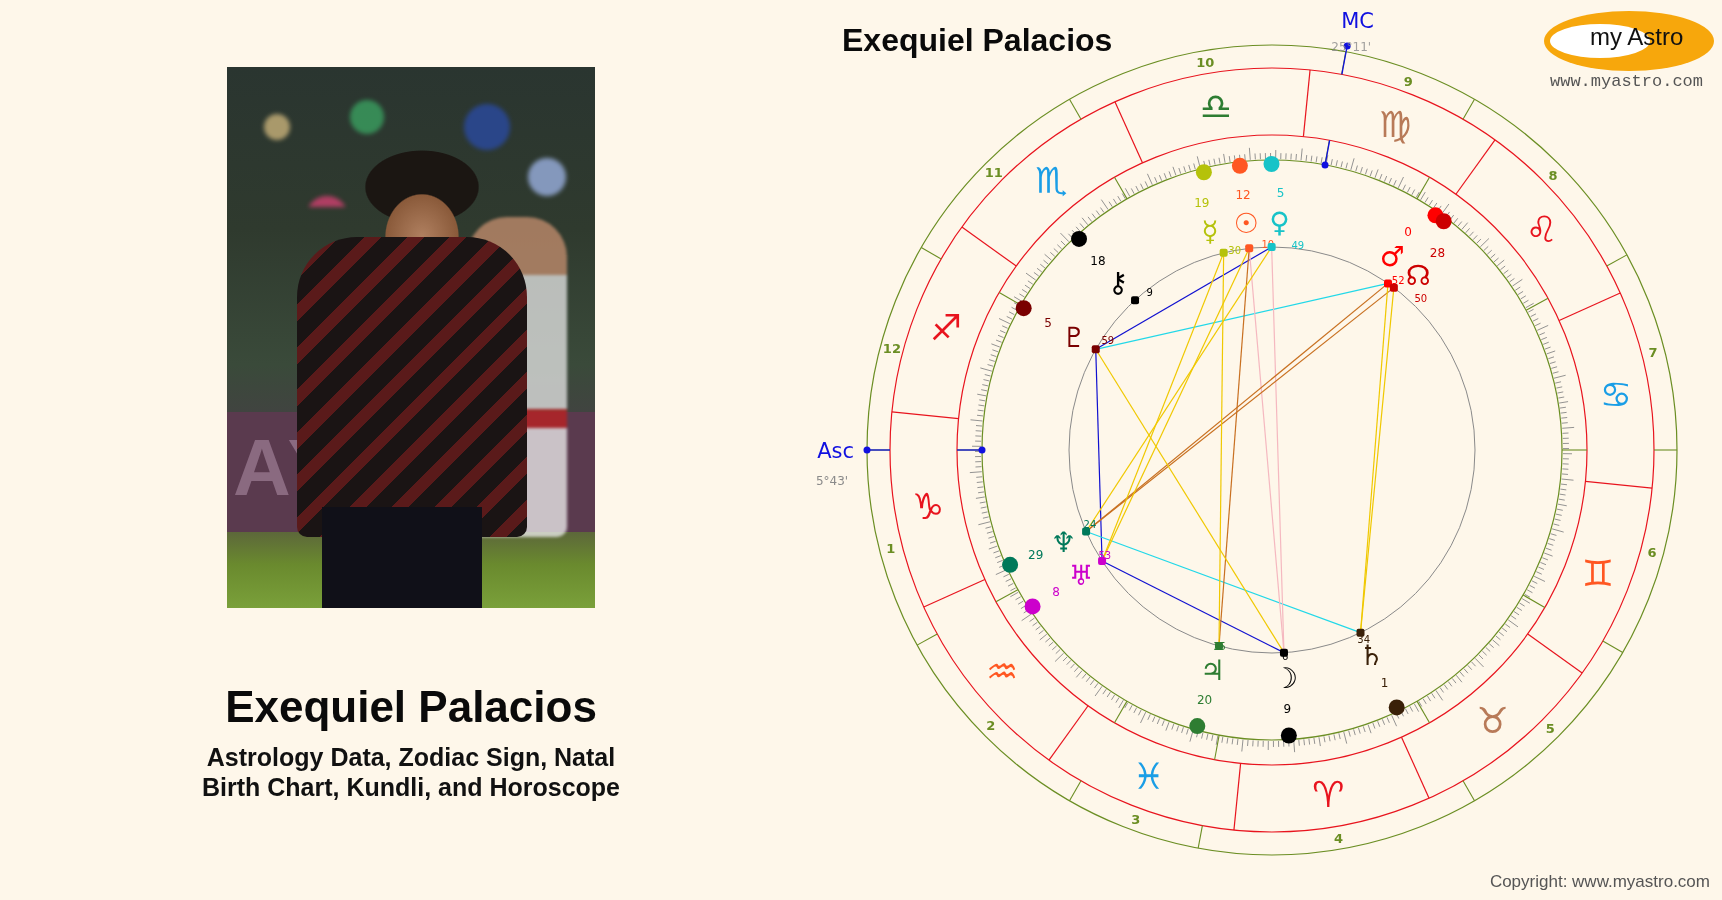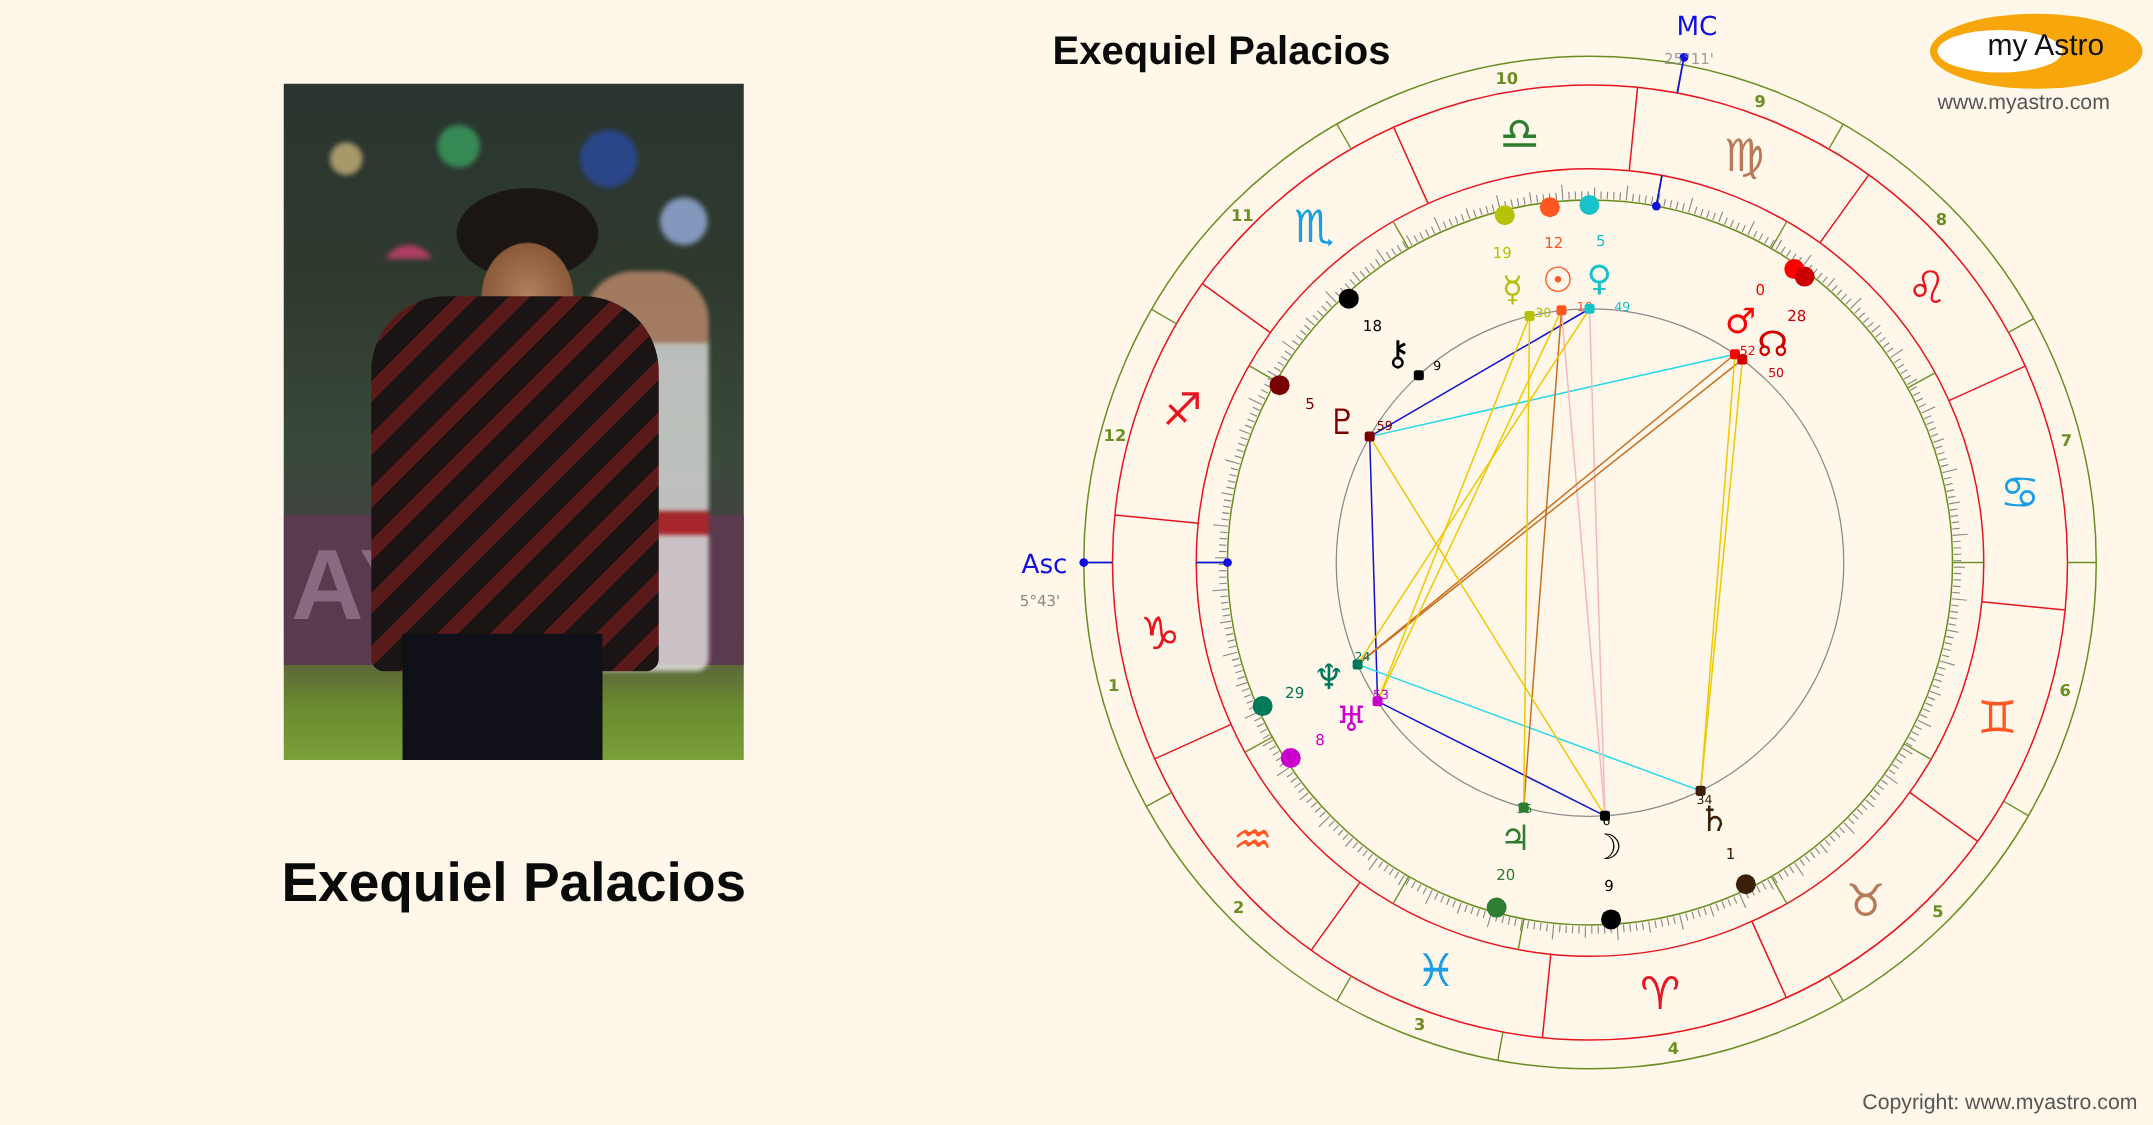--- a/index.html
+++ b/index.html
@@ -44,21 +44,21 @@
   .chart-title {
     position:absolute; left:842px; top:22px; font-size:32px; font-weight:bold; color:#0a0a0a;
   }
   .logo {
     position:absolute; left:1544px; top:11px; width:170px; height:60px;text-align:right;
   }
   .logo .outer { position:absolute; left:0; top:0; width:170px; height:60px; border-radius:50%; background:#f7a70c; }
   .logo .inner { position:absolute; left:6px; top:13px; width:100px; height:34px; border-radius:50%; background:#ffffff; }
   .logo .txt { position:absolute; left:46px; top:12px; font-size:24px; color:#111; }
   .site {
-    position:absolute; left:1550px; top:72px; font-size:17px; color:#555;
+    position:absolute; left:1550px; top:72px; font-size:17px; color:#555;font-family:Liberation Mono, monospace;
   }
   .copyright {
     position:absolute; right:12px; top:872px; font-size:17px; color:#555;
   }
   svg.chart { position:absolute; left:0; top:0; width:1722px; height:900px; overflow:visible; }
   svg text { font-family:"DejaVu Sans", sans-serif; }
 </style>
 </head>
 <body>
 
@@ -67,20 +67,22 @@
   <div class="banner">
       <span>AYS</span>
     </div>
   <div class="bgplayer"></div>
   <div class="jersey"></div>
   <div class="shorts"></div>
 </div>
 
 <div class="left-title">Exequiel Palacios</div>
 <div class="left-sub">
+  <div>Astrology Data, Zodiac Sign, Natal</div>
+  <div>Birth Chart, Kundli, and Horoscope</div>
 </div>
 
 <div class="chart-title">Exequiel Palacios</div>
 
 <div class="logo">
   <div class="outer"></div>
   <div class="inner"></div>
   <div class="txt">my Astro</div>
 </div>
 <div class="site">www.myastro.com</div>

